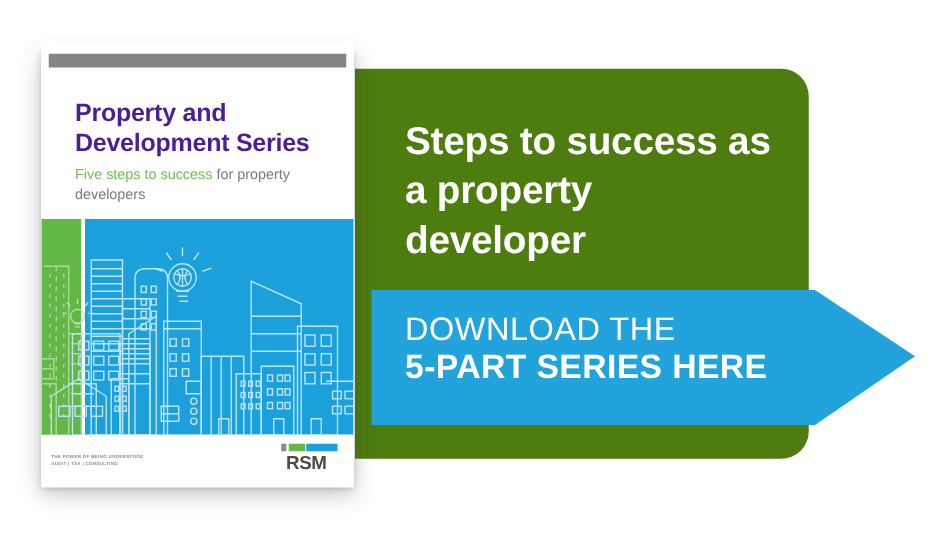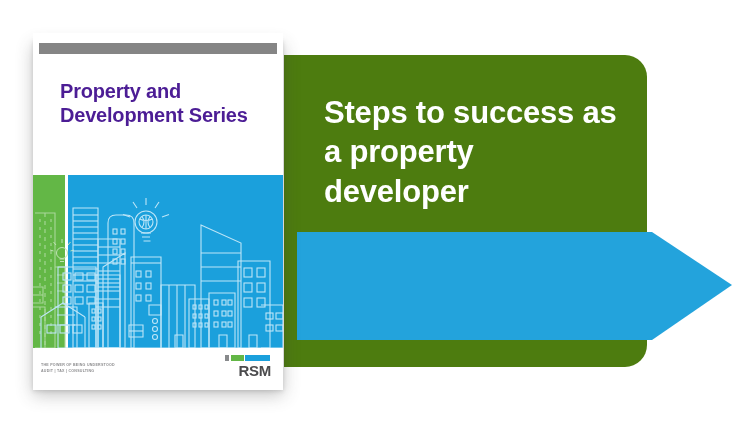--- a/index.html
+++ b/index.html
@@ -157,21 +157,21 @@
     gap: 1.5px;
     height: 6px;
     margin-bottom: 2px;
     padding-left: 6px;
   }
   .rsm-bars i { display: block; height: 6px; }
   .bar-gray  { width: 4px;  background: #888a8c; }
   .bar-green { width: 13px; background: #63b746; }
   .bar-blue  { width: 25px; background: #1ba0dc; }
   .rsm-word {
-    text-align: right;
+    text-align: center;
     color: #4b4b4d;
     font-size: 15px;
     font-weight: bold;
     letter-spacing: -0.3px;
     line-height: 1;
   }
 </style>
 </head>
 <body>
 
@@ -179,30 +179,35 @@
 
   <div class="green-panel">
     <div class="green-heading">Steps to success as a property developer</div>
   </div>
 
   <div class="arrow-band">
     <svg width="435" height="108" viewBox="0 0 435 108">
       <polygon points="0,0 355,0 435,53 355,108 0,108" fill="#23a3dc"></polygon>
     </svg>
     <div class="arrow-text">
+      <div class="arrow-line1">DOWNLOAD THE</div>
+      <div class="arrow-line2">5-PART SERIES HERE</div>
     </div>
   </div>
 
   <div class="booklet-shadow"></div>
   <div class="booklet">
 
     <div class="booklet-topbar"></div>
 
     <div class="booklet-title">Property and Development Series</div>
 
+    <div class="booklet-subtitle">
+      <span class="hl">Five steps to success</span><span> for property developers</span>
+    </div>
 
     <div class="city-wrap">
       <svg width="250" height="173" viewBox="0 0 250 173">
 
         <rect x="0" y="0" width="32" height="173" fill="#63b746"></rect>
 
         <rect x="35" y="0" width="215" height="173" fill="#1ba0dc"></rect>
 
         <g fill="none" stroke="#a9d89a" stroke-width="1.1">
 

